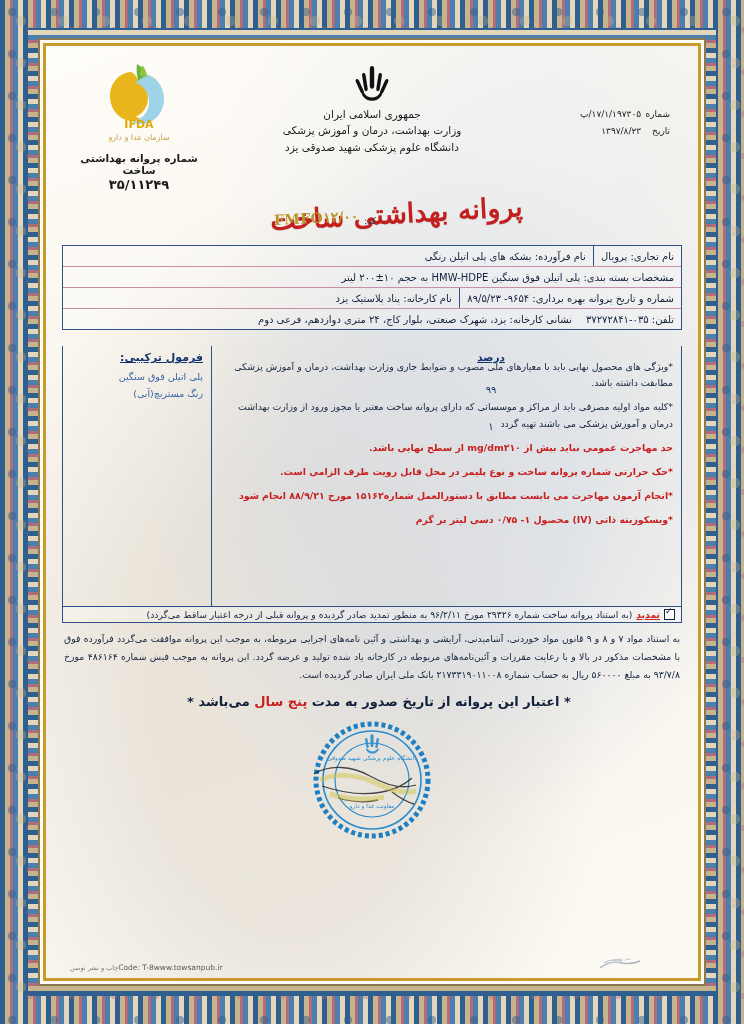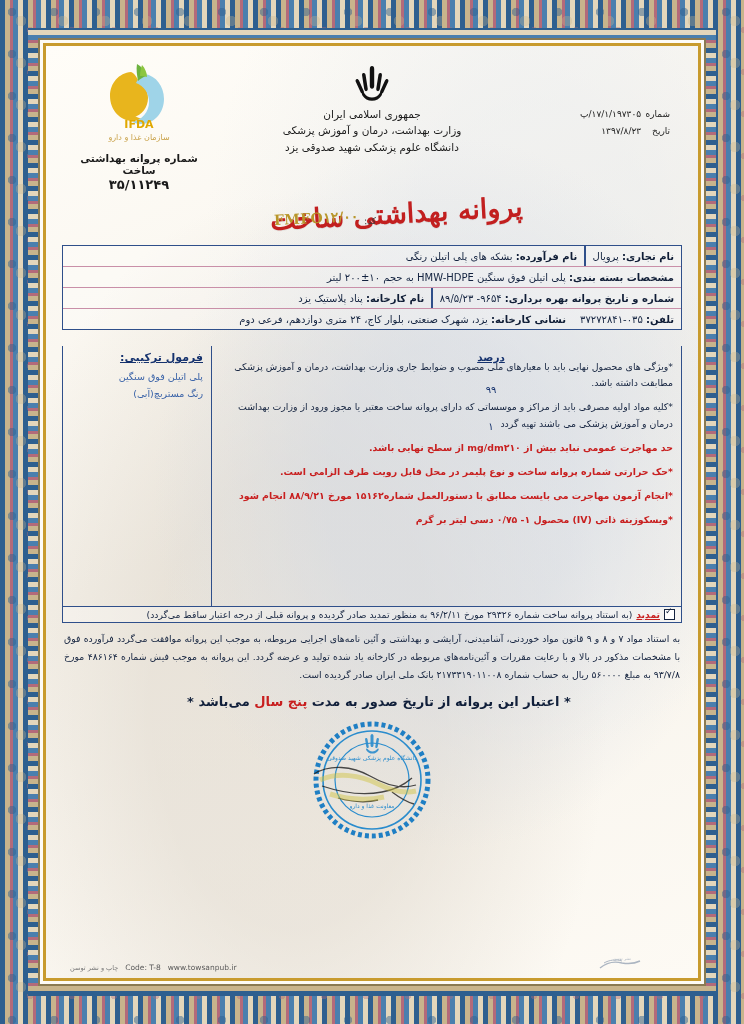--- a/index.html
+++ b/index.html
@@ -134,21 +134,21 @@
     align-items:center;
   }
   .trow:last-child{border-bottom:none;}
   .tcell{
     padding:2px 7px;
     font-size:10px;color:#12223f;
     line-height:1.5;
     white-space:nowrap;
     overflow:hidden;
   }
-  .tcell b{font-weight:bold;color:#0f1d36;}
+  .tcell b{font-weight:normal;color:#0f1d36;}
   .divider{width:1.4px;align-self:stretch;background:#2f4f8a;}
   .c-grow{flex:1 1 auto;}
 
   
   .midwrap{
     position:absolute;top:300px;left:16px;right:16px;height:260px;
     border:1.6px solid #2f4f8a;border-top:none;
     display:flex;
   }
   .notes{
@@ -208,21 +208,21 @@
   .validity .yrs{color:#c81f1f;}
 
   
   .seal{position:absolute;top:668px;left:50%;margin-left:-100px;width:200px;height:140px;}
   .seal svg{display:block;}
 
   
   .footer{
     position:absolute;bottom:6px;left:24px;
     font-size:7.5px;color:#5a5a5a;direction:ltr;
-    display:flex;gap:7px;align-items:center;
+    display:flex;align-items:center;
   }
   .footer .fa{font-size:6.5px;color:#7a7a7a;}
   .pubmark{
     position:absolute;bottom:4px;right:48px;
     width:56px;height:20px;opacity:.55;
   }
 </style>
 </head>
 <body>
 

